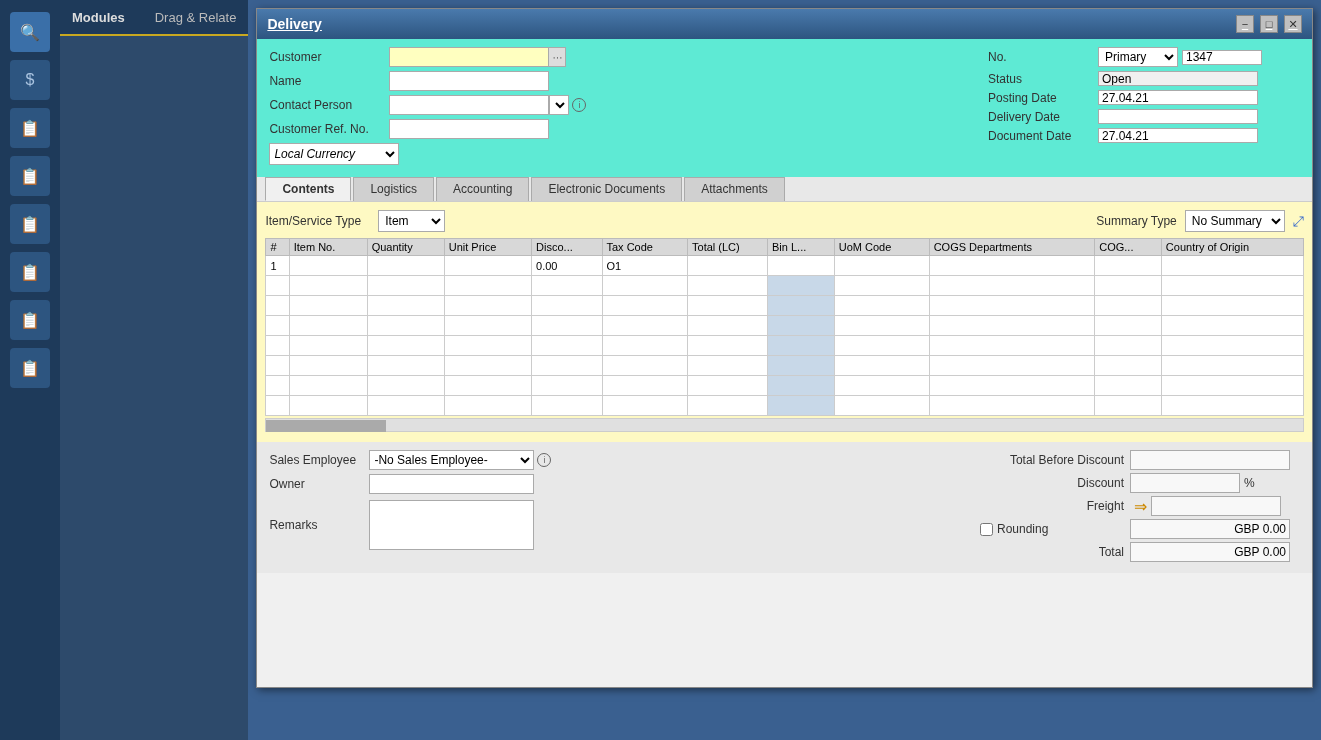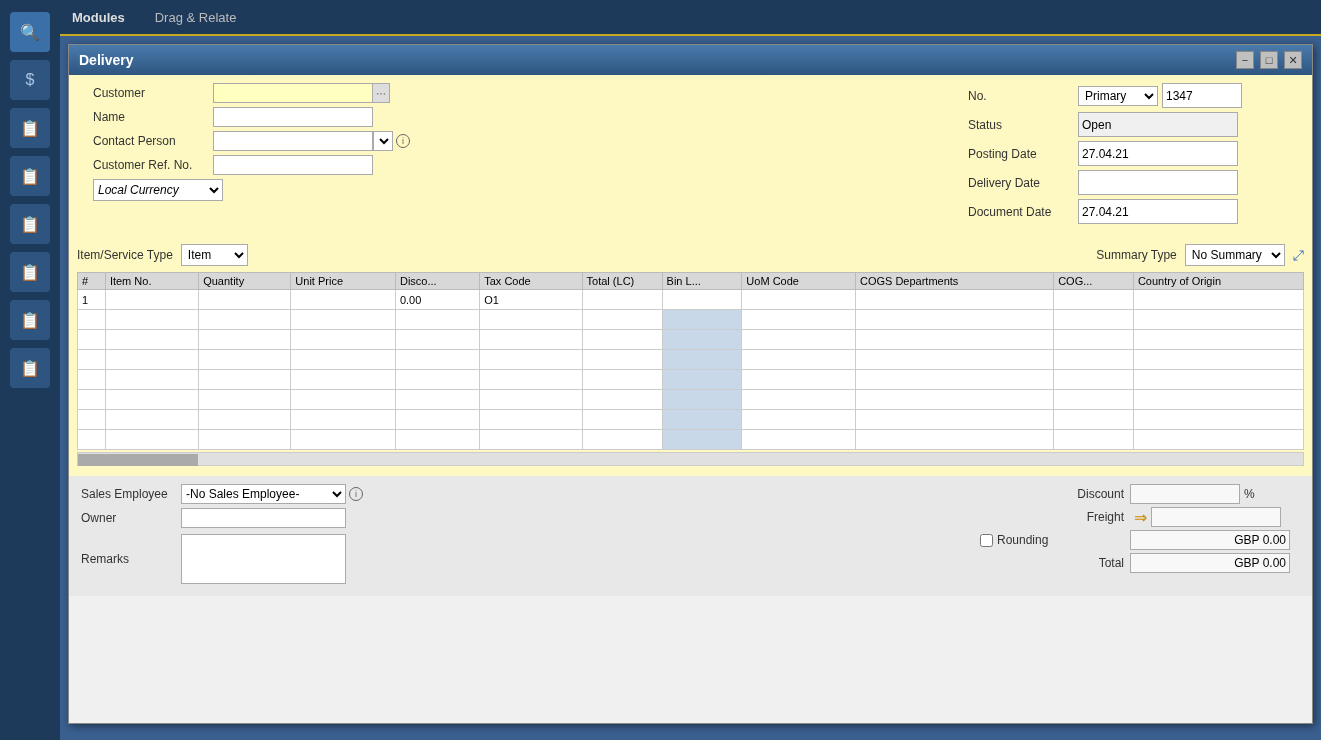--- a/index.html
+++ b/index.html
@@ -38,21 +38,21 @@
     }
     .sidebar-icon.active {
       background: #3a6fa8;
       color: #fff;
     }
 
     
     .main-area {
       flex: 1;
       display: flex;
-      flex-direction: column;
+      flex-direction: row;
       border-radius: 16px;
     }
 
     
     .top-bar {
       background: #1e3a5a;
       height: 36px;
       display: flex;
       align-items: center;
       padding: 0 12px;
@@ -85,20 +85,21 @@
       min-height: 680px;
     }
 
     .dialog-titlebar {
       background: linear-gradient(to bottom, #4a7aad, #2d5580);
       color: #fff;
       padding: 6px 10px;
       display: flex;
       align-items: center;
       justify-content: space-between;
+      text-decoration: underline;
     }
     .dialog-title {
       font-size: 14px;
       font-weight: bold;
     }
     .dialog-controls {
       display: flex;
       gap: 6px;
     }
     .dialog-btn {
@@ -109,22 +110,22 @@
       display: flex;
       align-items: center;
       justify-content: center;
       cursor: pointer;
       font-size: 11px;
       color: #333;
     }
 
     
     .form-area {
-      background: #fef9c3;
-      padding: 8px 24px;
+      background: #5eead4;
+      padding: 8px 12px;
       display: flex;
       gap: 20px;
     }
 
     .form-left {
       flex: 1;
     }
     .form-right {
       width: 320px;
     }
@@ -185,29 +186,30 @@
       background: #fff;
       font-size: 12px;
       font-style: italic;
     }
 
     
     .right-form-row {
       display: flex;
       align-items: center;
       margin-bottom: 4px;
+      margin-left: 8px;
     }
     .right-label {
       width: 110px;
       color: #333;
       font-size: 12px;
       flex-shrink: 0;
     }
     .right-input {
-      height: 25px;
+      height: 15px;
       border: 1px solid #aaa;
       background: #fff;
       font-size: 12px;
       padding: 1px 3px;
       width: 160px;
     }
     .right-select {
       height: 20px;
       border: 1px solid #aaa;
       background: #fff;
@@ -256,20 +258,21 @@
     .table-label {
       font-size: 12px;
       color: #333;
     }
     .table-select {
       height: 22px;
       border: 1px solid #aaa;
       background: #fff;
       font-size: 12px;
       padding: 0 2px;
+      margin-left: 9px;
     }
     .summary-label {
       margin-left: auto;
       font-size: 12px;
       color: #333;
     }
     .summary-select {
       height: 22px;
       border: 1px solid #aaa;
       background: #fff;
@@ -535,20 +538,29 @@
             <input class="right-input" type="text" value="" style="">
           </div>
 
           <div class="right-form-row">
             <span class="right-label">Document Date</span>
             <input class="right-input" type="text" value="27.04.21" style="">
           </div>
         </div>
       </div>
 
+      <div class="tabs-container">
+        <div class="tabs">
+          <div class="tab active">Contents</div>
+          <div class="tab">Logistics</div>
+          <div class="tab">Accounting</div>
+          <div class="tab">Electronic Documents</div>
+          <div class="tab">Attachments</div>
+        </div>
+      </div>
 
       <div class="table-area">
 
         <div class="table-controls">
           <span class="table-label">Item/Service Type</span>
           <select class="table-select">
             <option>Item</option>
             <option>Service</option>
           </select>
           <span class="summary-label">Summary Type</span>
@@ -716,20 +728,24 @@
           </div>
 
           <div class="bottom-form-row remarks-area">
             <span class="bottom-label">Remarks</span>
             <textarea class="remarks-textarea" style=""></textarea>
           </div>
         </div>
 
         <div class="bottom-right">
 
+          <div class="totals-row">
+            <span class="totals-label">Total Before Discount</span>
+            <input class="totals-input" type="text" value="" readonly="" style="">
+          </div>
 
           <div class="totals-row discount-row">
             <span class="totals-label">Discount</span>
             <input class="totals-input" type="text" value="" style="width: 110px;">
             <span class="totals-suffix">%</span>
           </div>
 
           <div class="totals-row">
             <span class="totals-label">Freight</span>
             <span class="freight-arrow">⇒</span>

